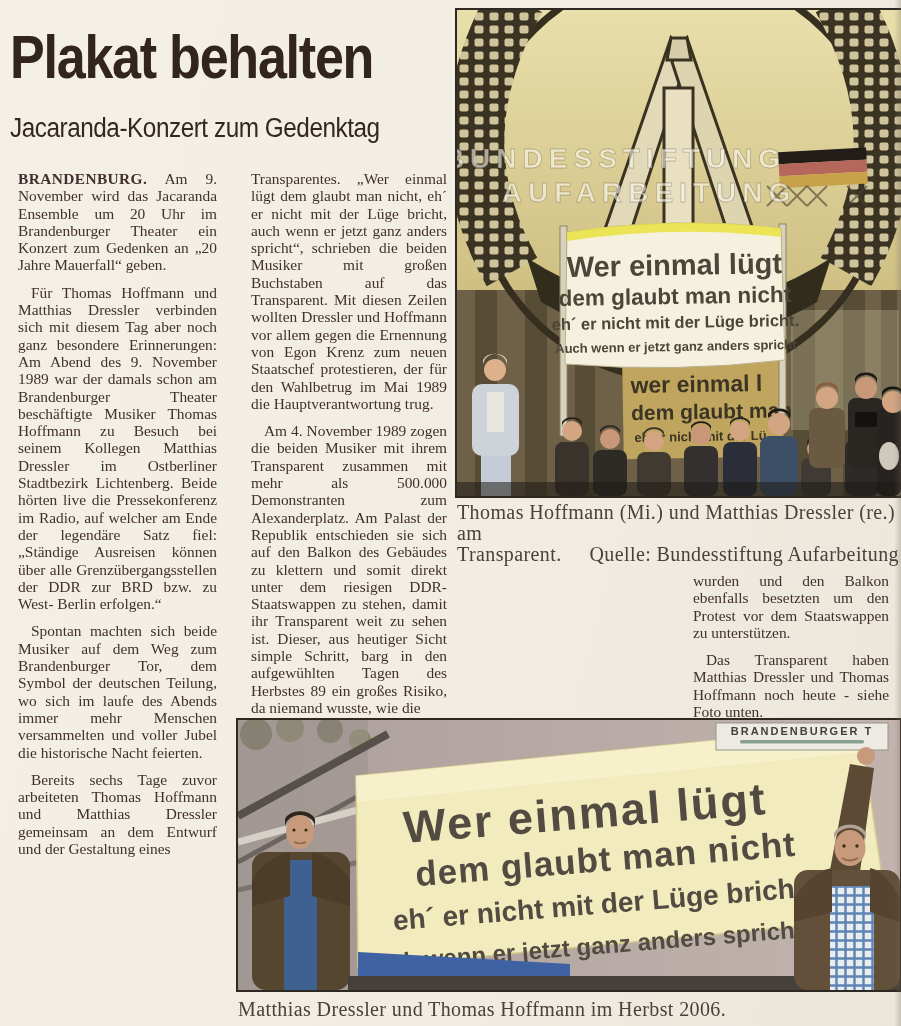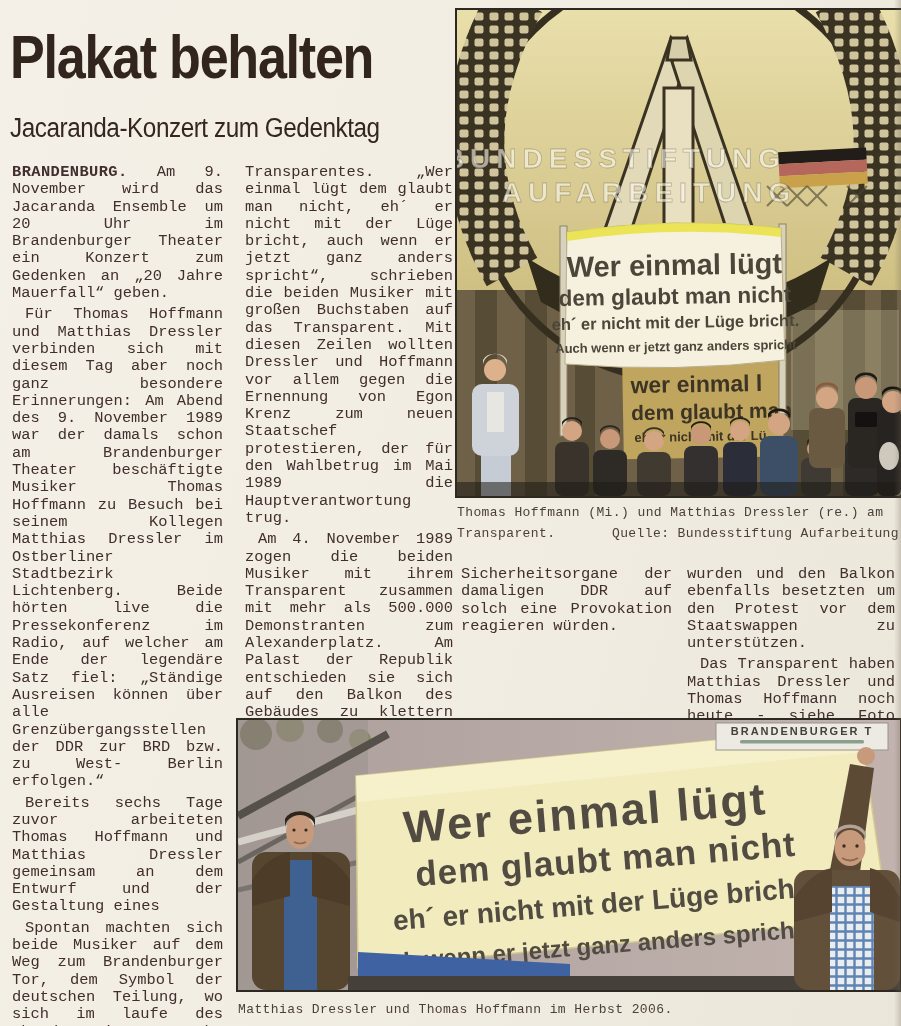--- a/index.html
+++ b/index.html
@@ -23,53 +23,53 @@
   .subtitle{
     position:absolute;left:10px;top:114px;
     font-family:"Liberation Sans",sans-serif;font-weight:400;font-size:27px;
     letter-spacing:-.5px;color:#33271f;white-space:nowrap;
     transform:scaleX(.9);transform-origin:left top;line-height:1.1;
   }
   .col{
     position:absolute;font-size:15.4px;line-height:17.3px;text-align:justify;
     color:#412f2d;hyphens:auto;
   }
-  .col p{margin:4px;font-family:Liberation Mono, monospace;}
+  .col p{margin:10px;}
   .col p.ind{text-indent:13px;}
   .col1{left:8px;top:160px;width:219px;}
   .col2{left:241px;top:160px;width:216px;}
   .col3{left:457px;top:562px;width:219px;}
   .col4{left:683px;top:562px;width:216px;}
   .lead{font-weight:700;letter-spacing:.4px;}
   .photo{position:absolute;border:2px solid #2d2922;box-sizing:content-box;background:#c9bb95;}
   .photo-top{left:455px;top:8px;width:444px;height:486px;}
   .photo-bottom{left:236px;top:718px;width:662px;height:270px;}
   .photo svg{display:block;}
   .caption{
-    position:absolute;font-family:Liberation Mono, monospace;font-size:13px;
+    position:absolute;font-family:Liberation Serif, serif;font-size:20px;
     line-height:21px;color:#4c403a;letter-spacing:.4px;
   }
   .caption-top{left:457px;top:502px;width:442px;}
   .caption-top .row2{display:flex;justify-content:space-between;}
   .caption-bottom{left:238px;top:999px;width:620px;}
   .svgtxt{font-family:"Liberation Sans",sans-serif;font-weight:700;}
 </style>
 </head>
 <body>
 
 <div class="page">
 
   <div class="headline">Plakat behalten</div>
   <div class="subtitle">Jacaranda-Konzert zum Gedenktag</div>
 
   <div class="col col1">
     <p><span class="lead">BRANDENBURG.</span> <span>Am 9. November wird das Jacaranda Ensemble um 20 Uhr im Brandenburger Theater ein Konzert zum Gedenken an „20 Jahre Mauerfall“ geben.</span></p>
     <p class="ind">Für Thomas Hoffmann und Matthias Dressler verbinden sich mit diesem Tag aber noch ganz besondere Erinnerungen: Am Abend des 9. November 1989 war der damals schon am Brandenburger Theater beschäftigte Musiker Thomas Hoffmann zu Besuch bei seinem Kollegen Matthias Dressler im Ostberliner Stadtbezirk Lichtenberg. Beide hörten live die Pressekonferenz im Radio, auf welcher am Ende der legendäre Satz fiel: „Ständige Ausreisen können über alle Grenzübergangsstellen der DDR zur BRD bzw. zu West- Berlin erfolgen.“</p>
+    <p class="ind">Spontan machten sich beide Musiker auf dem Weg zum Brandenburger Tor, dem Symbol der deutschen Teilung, wo sich im laufe des Abends immer mehr Menschen versammelten und voller Jubel die historische Nacht feierten.</p>
     <p class="ind">Bereits sechs Tage zuvor arbeiteten Thomas Hoffmann und Matthias Dressler gemeinsam an dem Entwurf und der Gestaltung eines</p>
-    <p class="ind">Spontan machten sich beide Musiker auf dem Weg zum Brandenburger Tor, dem Symbol der deutschen Teilung, wo sich im laufe des Abends immer mehr Menschen versammelten und voller Jubel die historische Nacht feierten.</p>
   </div>
 
   <div class="col col2">
     <p>Transparentes. „Wer einmal lügt dem glaubt man nicht, eh´ er nicht mit der Lüge bricht, auch wenn er jetzt ganz anders spricht“, schrieben die beiden Musiker mit großen Buchstaben auf das Transparent. Mit diesen Zeilen wollten Dressler und Hoffmann vor allem gegen die Ernennung von Egon Krenz zum neuen Staatschef protestieren, der für den Wahlbetrug im Mai 1989 die Hauptverantwortung trug.</p>
     <p class="ind">Am 4. November 1989 zogen die beiden Musiker mit ihrem Transparent zusammen mit mehr als 500.000 Demonstranten zum Alexanderplatz. Am Palast der Republik entschieden sie sich auf den Balkon des Gebäudes zu klettern und somit direkt unter dem riesigen DDR-Staatswappen zu stehen, damit ihr Transparent weit zu sehen ist. Dieser, aus heutiger Sicht simple Schritt, barg in den aufgewühlten Tagen des Herbstes 89 ein großes Risiko, da niemand wusste, wie die</p>
   </div>
 
   <div class="photo photo-top">
     <svg width="444" height="486" viewBox="0 0 444 486">
       <defs>
@@ -212,21 +212,20 @@
 
   <div class="caption caption-top">
     <div>Thomas Hoffmann (Mi.) und Matthias Dressler (re.) am</div>
     <div class="row2">
       <span>Transparent.</span>
       <span>Quelle: Bundesstiftung Aufarbeitung</span>
     </div>
   </div>
 
   <div class="col col3">
-    <p>Sicherheitsorgane der damaligen DDR auf solch eine Provokation reagieren würden.</p>
   </div>
   <div class="col col4">
     <p>wurden und den Balkon ebenfalls besetzten um den Protest vor dem Staatswappen zu unterstützen.</p>
     <p class="ind">Das Transparent haben Matthias Dressler und Thomas Hoffmann noch heute - siehe Foto unten.</p>
   </div>
 
   <div class="photo photo-bottom">
     <svg width="662" height="270" viewBox="0 0 662 270">
       <defs>
         <linearGradient id="wall" x1="0" y1="0" x2="1" y2="0">

